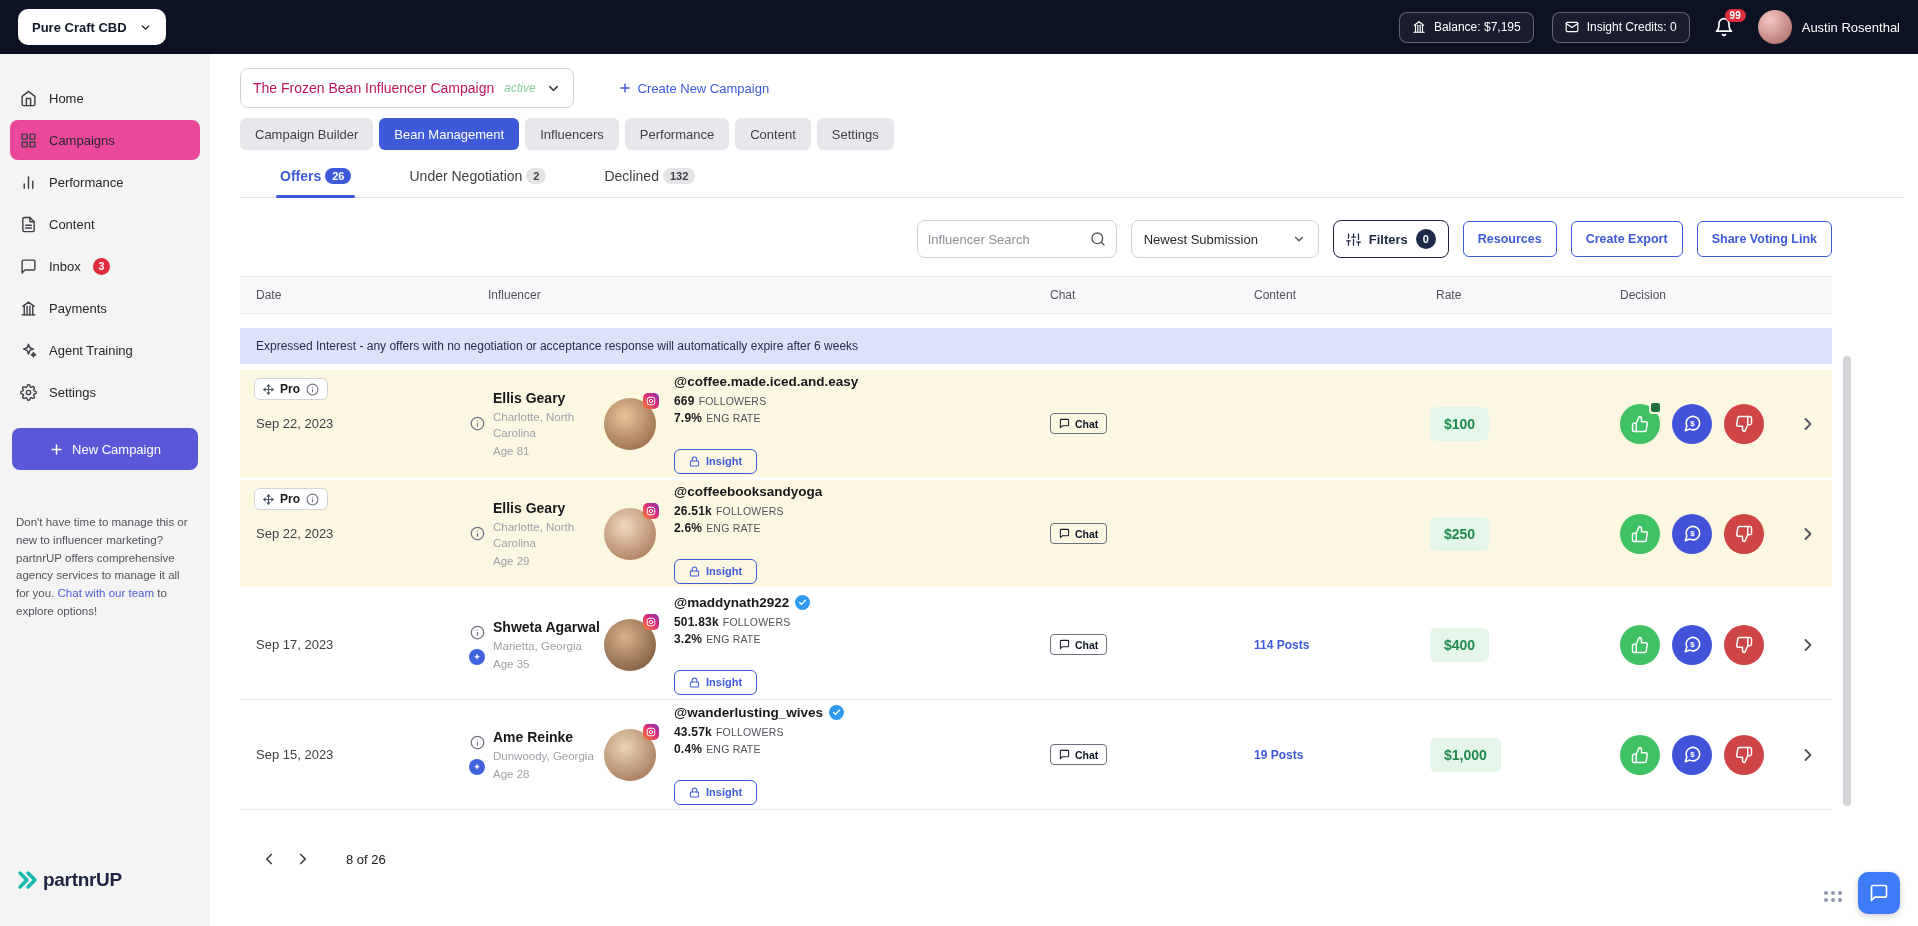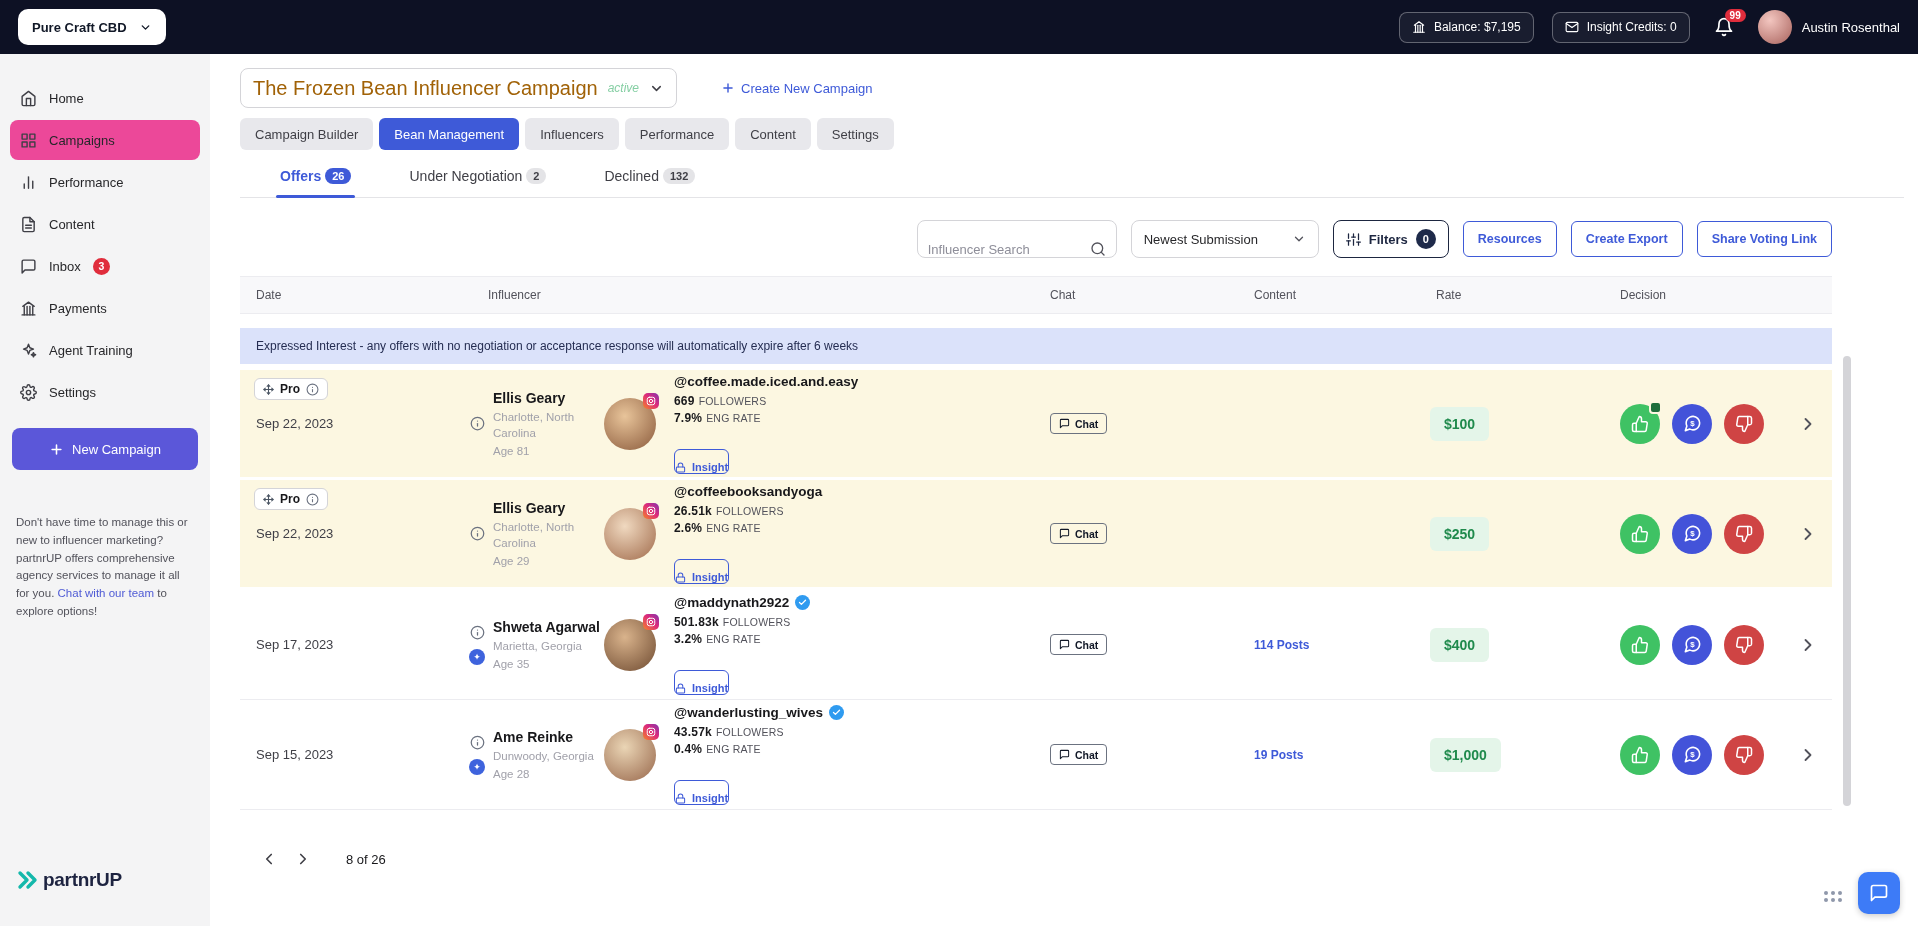--- a/index.html
+++ b/index.html
@@ -29,38 +29,38 @@
   .promo{margin:44px 16px 0;font-size:11.5px;line-height:1.55;color:#52525b}
   .promo a{color:#4f5bd5;text-decoration:none;cursor:pointer}
   .side-logo{position:absolute;bottom:34px;left:16px;display:flex;align-items:center;gap:3px}
   .side-logo .txt{font-size:19px;font-weight:800;color:#1d2340;letter-spacing:-.3px}
 
   .main{flex:1;position:relative;padding:14px 0 0 30px}
 
   
   .camp-row{display:flex;align-items:center;gap:44px}
   .camp-select{display:flex;align-items:center;gap:10px;border:1px solid #d4d4d8;border-radius:8px;height:40px;padding:0 12px;background:#fff;cursor:pointer}
-  .camp-name{font-size:20px;color:#a16207}
+  .camp-name{font-size:14px;color:#be185d}
   .camp-status{font-size:12px;font-style:italic;color:#86cfa4}
   .create-camp{display:flex;align-items:center;gap:6px;color:#3e5ad8;font-size:13px;font-weight:500}
 
   .tabs{display:flex;gap:6px;margin-top:10px}
   .tab{height:32px;padding:0 15px;border-radius:6px;background:#e8e8ec;color:#3f3f46;font-size:13px;font-weight:500;display:flex;align-items:center}
   .tab.active{background:#3e5ad8;color:#fff}
 
   .subtabs{display:flex;gap:58px;margin-top:18px;padding-left:40px;border-bottom:1px solid #e4e4e7;margin-right:14px}
   .subtab{display:flex;align-items:center;gap:4px;padding-bottom:13px;font-size:14px;color:#3f3f46;font-weight:500;cursor:pointer;position:relative}
   .subtab.active{color:#3e5ad8;font-weight:700}
   .subtab.active:after{content:"";position:absolute;left:-4px;right:-4px;bottom:-1px;height:3px;background:#3e5ad8;border-radius:2px}
   .count{background:#e4e4e7;border-radius:10px;font-size:11px;font-weight:700;padding:2px 7px;color:#3f3f46}
   .subtab.active .count{background:#3e5ad8;color:#fff}
 
   
   .toolbar{width:1592px;display:flex;justify-content:flex-end;align-items:center;gap:14px;margin-top:22px}
-  .search-box{display:flex;align-items:flex-end;width:200px;height:38px;border:1px solid #d4d4d8;border-radius:8px;padding:0 10px;background:#fff}
+  .search-box{display:flex;align-items:center;width:200px;height:38px;border:1px solid #d4d4d8;border-radius:8px;padding:8px 10px;background:#fff}
   .search-box input{border:none;outline:none;flex:1;font-size:13px;font-family:inherit;color:#27272a;min-width:0}
   .search-box input::placeholder{color:#8e8e99}
   .search-box svg{color:#52525b;cursor:pointer}
   .sort-box{display:flex;align-items:center;justify-content:space-between;width:188px;height:38px;border:1px solid #d4d4d8;border-radius:8px;padding:5px 12px;font-size:13px;color:#27272a;background:#fff;cursor:pointer}
   .sort-box svg{color:#52525b}
   .filters-btn{display:flex;align-items:center;gap:8px;height:38px;border:1.5px solid #1d2640;border-radius:8px;padding:0 12px;background:#fff;font-size:13px;font-weight:600;color:#1d2640}
   .filters-count{width:20px;height:20px;border-radius:50%;background:#1e2a4a;color:#fff;font-size:11px;display:flex;align-items:center;justify-content:center}
   .btn-outline{height:36px;border:1px solid #3e5ad8;border-radius:6px;background:#fff;color:#3e5ad8;font-size:12.5px;font-weight:700;padding:0 14px}
 
   
@@ -88,21 +88,21 @@
   .av1{background:radial-gradient(circle at 40% 35%,#f0d9c0,#a06a4a)}
   .av2{background:radial-gradient(circle at 40% 35%,#d9b38c,#6e4a30)}
   .av3{background:radial-gradient(circle at 40% 35%,#ead5b5,#97664a)}
   .ig-badge{position:absolute;top:-5px;right:7px;width:16px;height:16px;border-radius:5px;background:linear-gradient(45deg,#f58529,#dd2a7b 55%,#8134af);display:flex;align-items:center;justify-content:center}
   .handle-block{flex:1;padding-left:8px}
   .handle-line{display:flex;align-items:center;gap:6px;margin-bottom:5px}
   .handle{font-size:13.5px;font-weight:700;color:#18181b;cursor:pointer}
   .verified{width:15px;height:15px;border-radius:50%;background:#2f9bf0;display:flex;align-items:center;justify-content:center}
   .stat{font-size:10.5px;color:#52525b;letter-spacing:.2px;margin-bottom:3px}
   .stat b{font-size:12px;color:#18181b;margin-right:4px}
-  .insight-btn{margin-top:24px;display:flex;align-items:flex-end;gap:6px;border:1px solid #3e5ad8;border-radius:6px;height:25px;padding:0 0;color:#3e5ad8;font-size:11px;font-weight:600;background:transparent}
+  .insight-btn{margin-top:24px;display:flex;align-items:center;gap:6px;border:1px solid #3e5ad8;border-radius:6px;height:25px;padding:0 14px;color:#3e5ad8;font-size:11px;font-weight:600;background:transparent}
   .c-chat{width:190px;flex-shrink:0;display:flex;align-items:center}
   .chat-pill{display:flex;align-items:center;gap:5px;border:1px solid #6b7280;border-radius:4px;height:21px;padding:0 8px;font-size:10.5px;font-weight:600;color:#111827;background:transparent}
   .c-content{width:180px;flex-shrink:0;display:flex;align-items:center;padding-left:14px}
   .posts-link{font-size:12px;font-weight:700;color:#3e5ad8;cursor:pointer}
   .c-rate{width:200px;flex-shrink:0;display:flex;align-items:center;padding-left:10px}
   .rate-pill{background:#e4f5e9;color:#1f8a4c;font-size:14px;font-weight:700;padding:9px 14px;border-radius:6px}
   .c-dec{display:flex;align-items:center;gap:12px}
   .dec{width:40px;height:40px;border-radius:50%;display:flex;align-items:center;justify-content:center;position:relative;color:#fff;flex-shrink:0}
   .dec.approve{background:#3fc264}
   .dec.negotiate{background:#4353d9}

